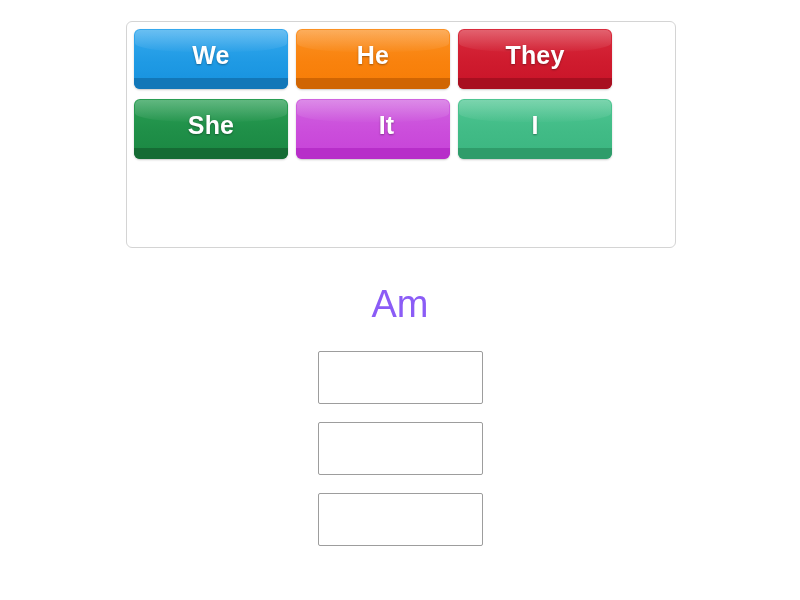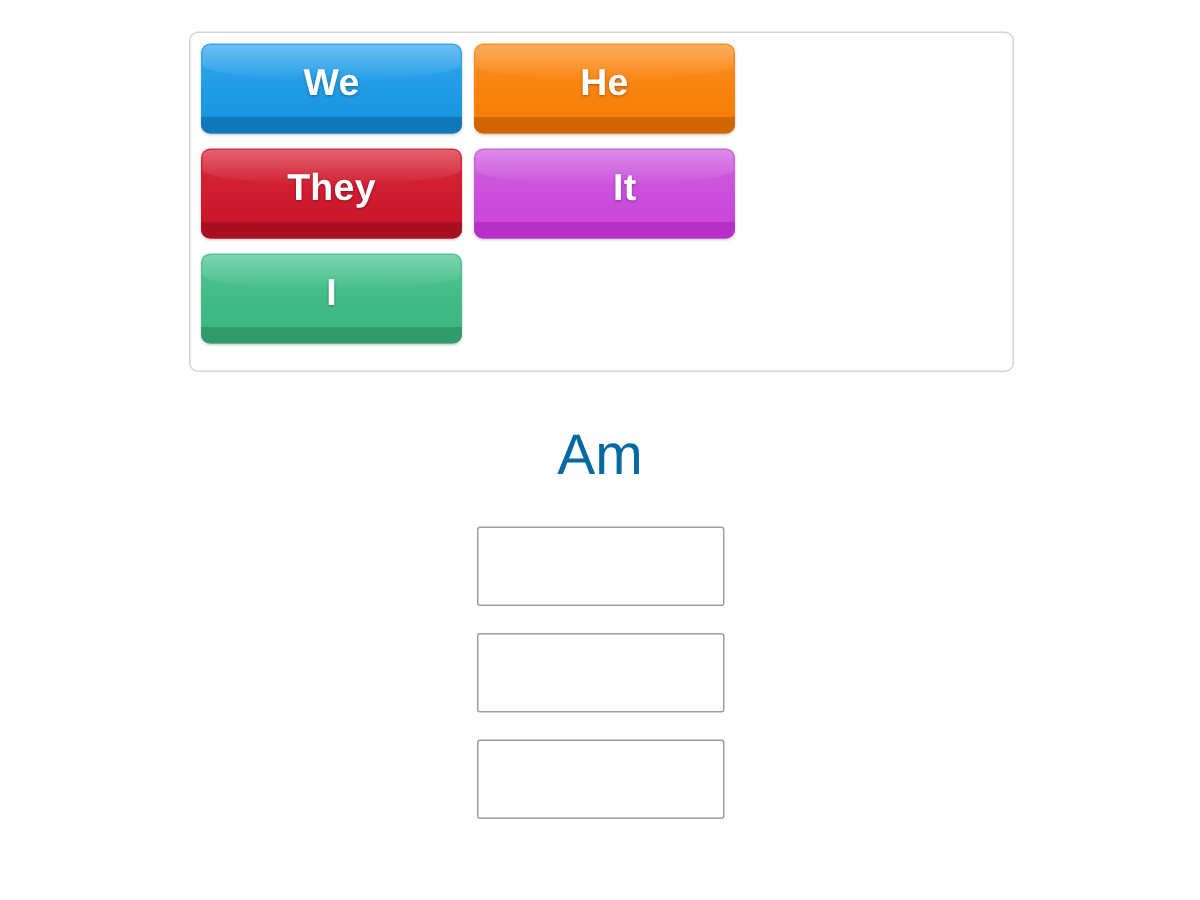--- a/index.html
+++ b/index.html
@@ -30,21 +30,21 @@
     padding: 7px 0 0 7px;
   }
   #word-bank-tiles {
     display: flex;
     flex-wrap: wrap;
     align-content: flex-start;
     width: 100%;
   }
   .tile {
     position: relative;
-    width: 174px;
+    width: 154px;
     height: 60px;
     margin: 0 8px 10px 0;
     border-radius: 6px;
     box-sizing: border-box;
     display: flex;
     align-items: center;
     justify-content: center;
     cursor: move;
     user-select: none;
     box-shadow: 0 1px 2px rgba(0,0,0,0.22);
@@ -112,21 +112,21 @@
   }
   .category-column {
     width: 222px;
     display: flex;
     flex-direction: column;
     align-items: center;
   }
   .category-title {
     font-size: 38px;
     font-weight: 300;
-    color: #0369a1;
+    color: #8b5cf6;
     line-height: 1;
     margin: 0 0 28px 0;
     white-space: nowrap;
   }
   .dropzone {
     width: 165px;
     height: 53px;
     box-sizing: border-box;
     background: #ffffff;
     border: 1px solid #9d9d9d;
@@ -146,20 +146,23 @@
     </div>
 
     <div class="tile c-orange">
       <span class="tile-label">He</span>
     </div>
 
     <div class="tile c-red">
       <span class="tile-label">They</span>
     </div>
 
+    <div class="tile c-green">
+      <span class="tile-label">She</span>
+    </div>
 
     <div class="tile c-magenta">
       <span class="tile-label">It</span>
     </div>
 
 
     <div class="tile c-seagreen">
       <span class="tile-label">I</span>
     </div>
 

